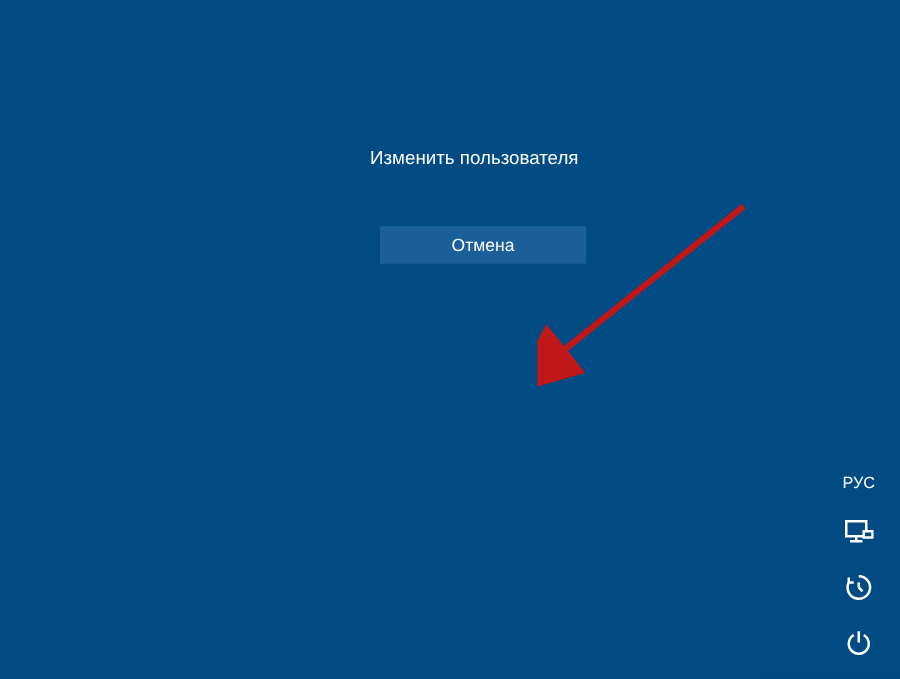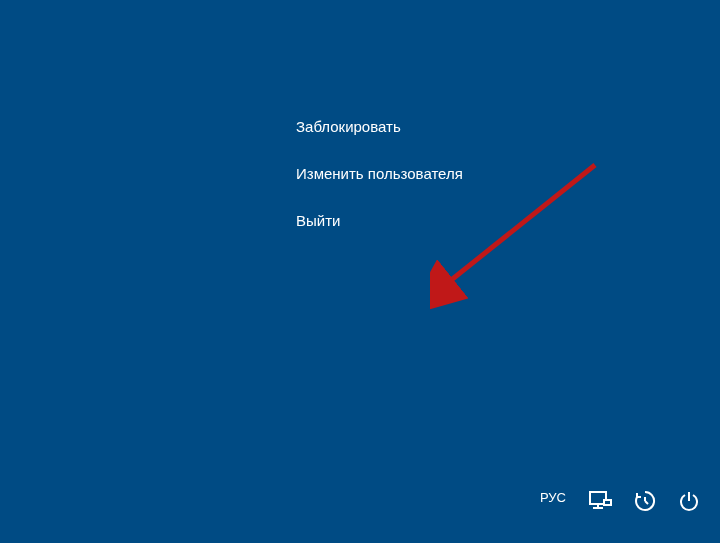--- a/index.html
+++ b/index.html
@@ -51,25 +51,26 @@
       font-family: inherit;
     }
     .annotation-arrow {
       position: absolute;
       left: 430px;
       top: 155px;
       pointer-events: none;
     }
     .bottom-bar {
       position: absolute;
-      bottom: 31px;
+      bottom: 18px;
       right: 20px;
       display: flex;
-      align-items: flex-start;
+      align-items: center;
       gap: 22px;
+      flex-direction: column;
     }
     .lang-label {
       color: #ffffff;
       font-size: 13px;
       font-weight: 300;
     }
     .tray-icon {
       cursor: pointer;
       display: flex;
       align-items: center;
@@ -77,23 +78,22 @@
     }
     .tray-icon svg {
       stroke: #ffffff;
       fill: none;
     }
   </style>
 </head>
 <body>
 
 <div class="menu-container">
-  <div class="menu-item">Заблокировать</div>
   <div class="menu-item">Изменить пользователя</div>
-  <div class="menu-item">Выйти</div>
+  <button class="cancel-button">Отмена</button>
 </div>
 
 <svg class="annotation-arrow" width="200" height="180">
   <defs>
     <marker id="arrowhead" markerWidth="12" markerHeight="10" refX="2" refY="5" orient="auto">
       <polygon points="0 0, 12 5, 0 10" fill="#c01818"></polygon>
     </marker>
   </defs>
   <line x1="165" y1="10" x2="15" y2="130" stroke="#c01818" stroke-width="5" marker-end="url(#arrowhead)"></line>
 </svg>

